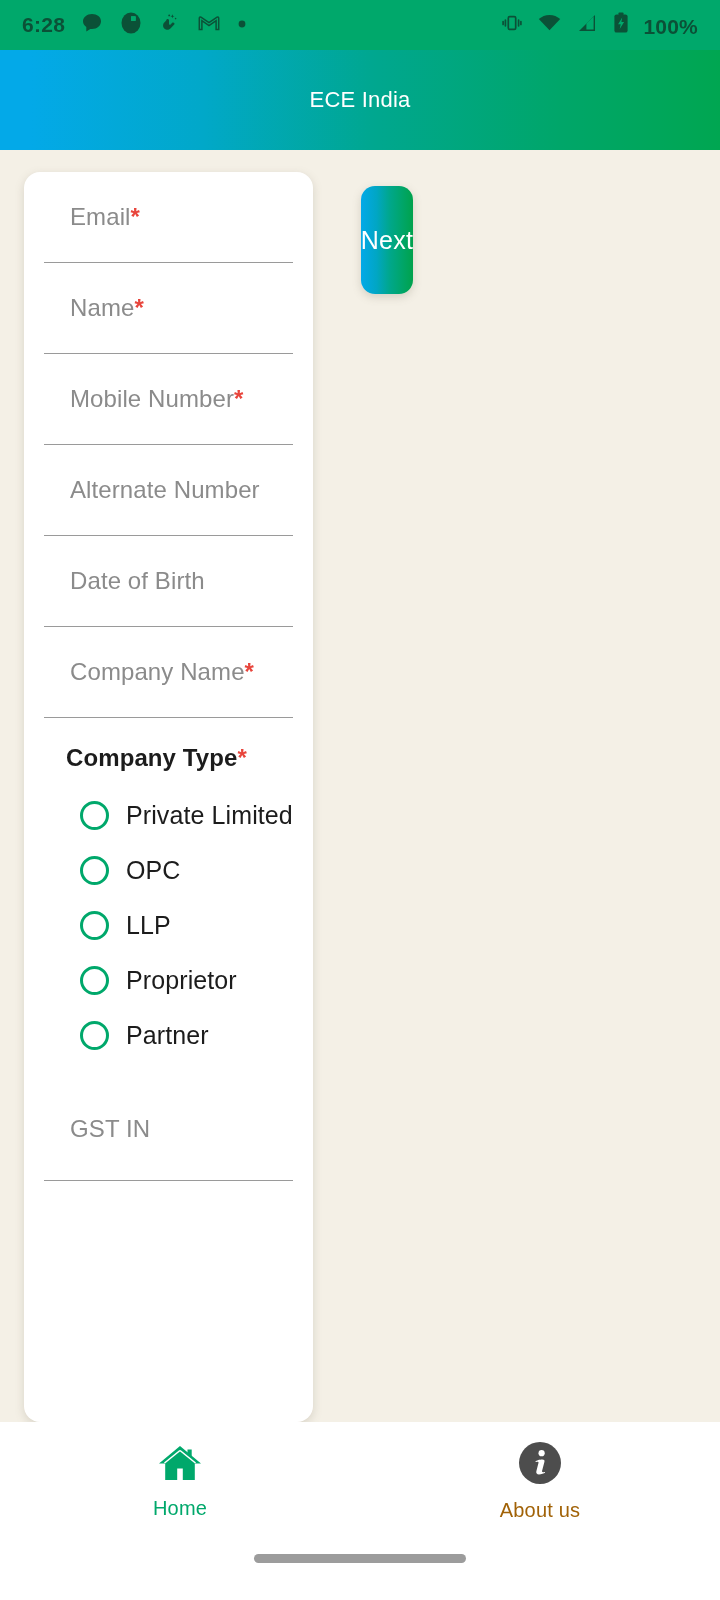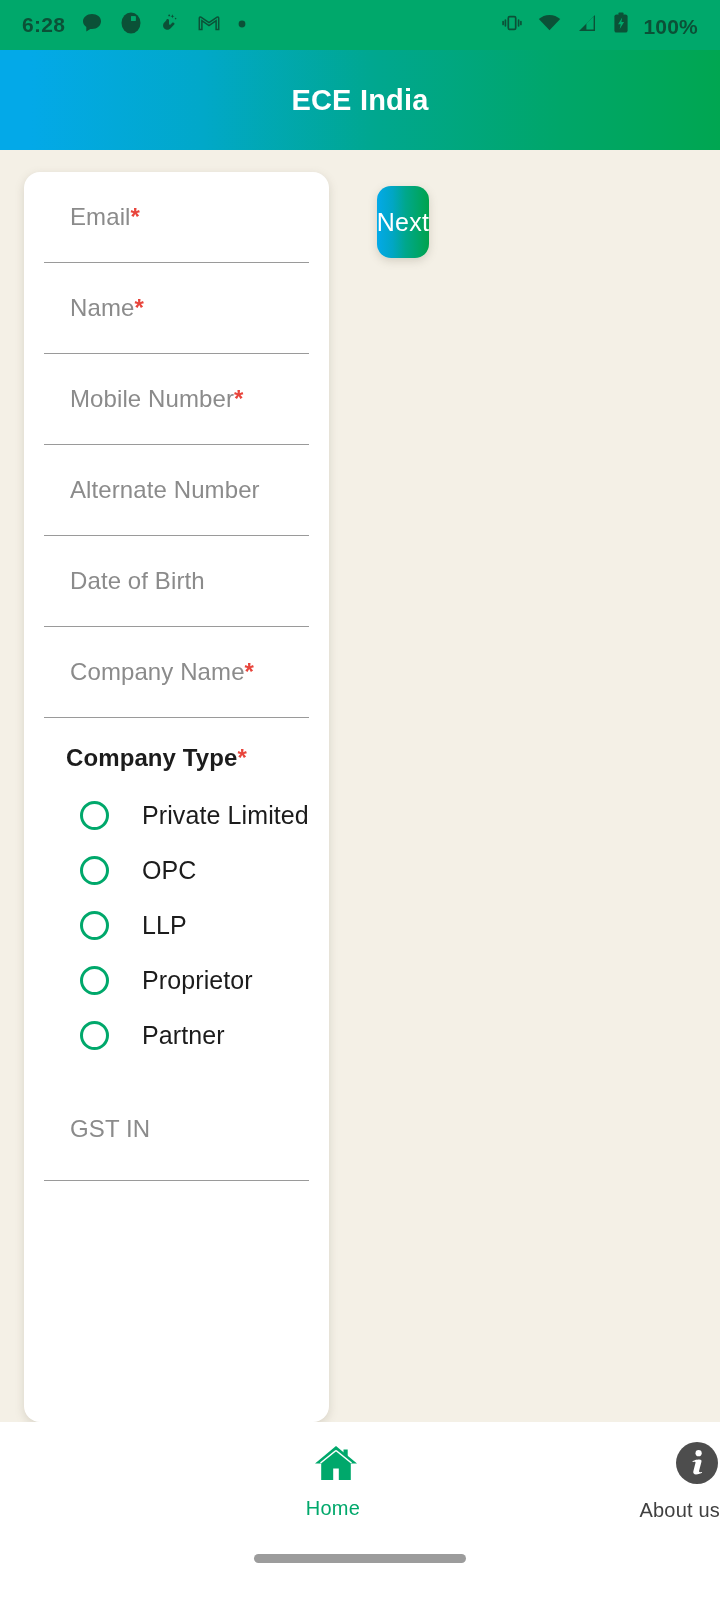--- a/index.html
+++ b/index.html
@@ -30,21 +30,21 @@
   .sb-ico { display:block; }
   .battery-pct { font-size:21px; font-weight:600; color:#0b5137; letter-spacing:.2px; }
 
   
   .app-bar {
     height:100px; flex:0 0 100px;
     background:linear-gradient(90deg,#03A9E8 0%,#03A9E8 4%,#01A8C9 28%,#00A78F 52%,#00A669 78%,#00A651 100%);
     display:flex; align-items:center; justify-content:center;
   }
   .app-title {
-    color:#ffffff; font-size:29px; font-weight:bold; letter-spacing:.2px;
+    color:#ffffff; font-size:22px; font-weight:normal; letter-spacing:.2px;
   }
 
   
   .content {
     flex:1 1 auto; position:relative; overflow:hidden;
     background:#F4F0E6;
     display:flex; flex-direction:row;
   }
   .card {
     margin:22px 24px 0 24px;
@@ -69,63 +69,62 @@
   .req { color:#E8453C; font-weight:700; }
 
   
   .ct-block { padding:26px 0 0 22px; }
   .ct-title { font-size:24px; font-weight:bold; color:#1c1c1c; letter-spacing:.1px; }
   .radio-list { margin-top:16px; }
   .radio-row {
     display:flex; align-items:center;
     height:55px;
     padding-left:14px;
-    gap:16px;
   }
   .radio-dot {
     width:29px; height:29px; border-radius:50%;
     border:3px solid #00A86B; background:#ffffff;
     flex:0 0 29px;
   }
   .radio-label {
     margin-left:17px; font-size:25px; color:#1c1c1c; letter-spacing:.1px;
   }
   .gst-field {
     height:104px;
     display:flex; align-items:center;
     border-bottom:1.5px solid #9a9a9a;
     padding-left:26px;
     margin-top:14px;
   }
 
   
   .next-wrap { padding:36px 24px 0 24px; }
   .next-btn {
-    height:72px; border-radius:14px;
+    height:108px; border-radius:14px;
     background:linear-gradient(90deg,#03A9E8 0%,#01A6C4 30%,#00A78C 55%,#00A565 82%,#00A24C 100%);
     display:flex; align-items:center; justify-content:center;
     box-shadow:0 3px 8px rgba(120,110,90,.25);
     border:none; width:100%;
   }
   .next-label { color:#fff; font-size:25px; letter-spacing:.2px; }
 
   
   .bottom-nav {
     flex:0 0 118px; height:118px;
     background:#ffffff;
     display:flex; align-items:center;
   }
   .nav-item {
     flex:1 1 50%;
-    display:flex; flex-direction:column; align-items:flex-end; justify-content:center;
+    display:flex; flex-direction:column; align-items:center; justify-content:center;
     gap:9px;
   }
   .nav-label { font-size:20px; letter-spacing:.2px; }
   .nav-label.active { color:#00A86B; }
-  .nav-label.inactive { color:#404040; }
+  .nav-label.inactive { color:#a16207; }
 
   .gesture-bar {
     flex:0 0 60px; height:60px; background:#ffffff;
     display:flex; align-items:flex-start; justify-content:center;
     padding-top:14px;
   }
   .gesture-pill {
     width:212px; height:9px; border-radius:5px; background:#9c9c9c;
   }
 </style>

